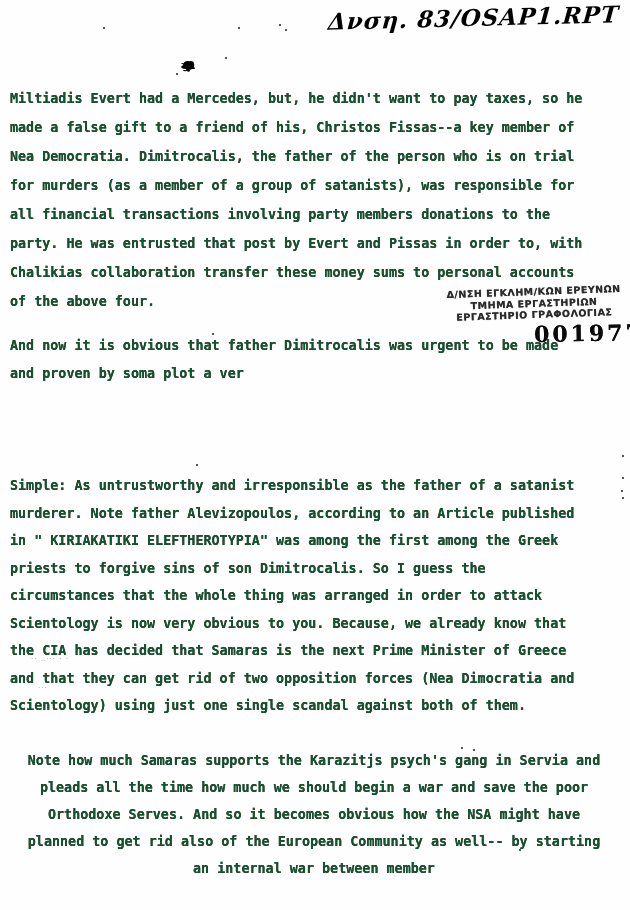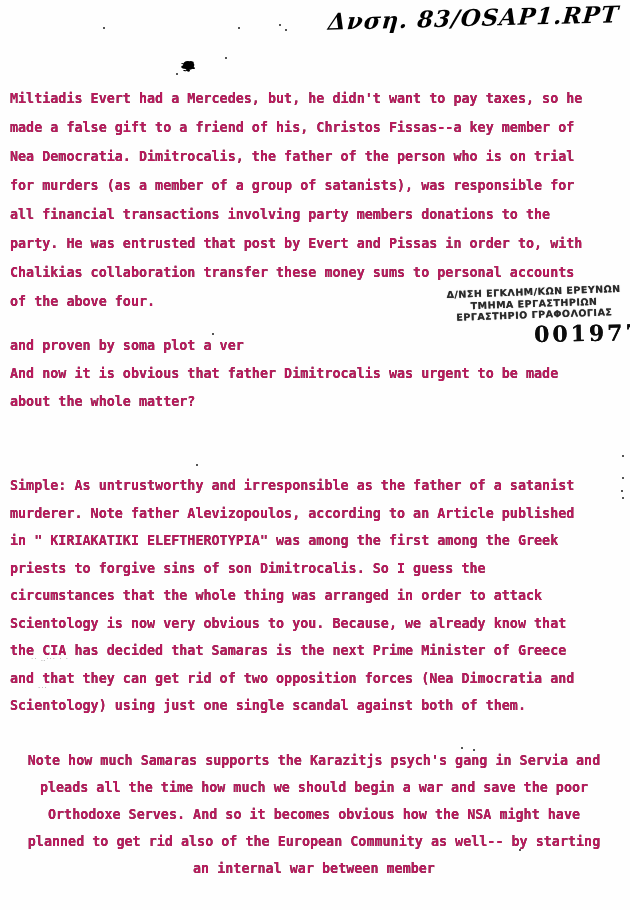--- a/index.html
+++ b/index.html
@@ -21,21 +21,21 @@
     transform:rotate(-1.5deg) skewX(-6deg);
     color:#000;
     white-space:nowrap;
   }
   
   .para{
     position:absolute;left:10px;width:608px;
     font-family:"DejaVu Sans Mono", monospace;
     font-weight:700;
     font-size:13.4px;
-    color:#be185d;
+    color:#14532d;
     text-shadow:0 0 .4px #333;
     white-space:pre;
   }
   .para .tline{height:var(--lh);line-height:var(--lh);}
   #para1{top:84px;--lh:29px;}
   #para2{top:332px;--lh:28px;}
   #para3{top:472px;--lh:27.5px;}
   #para4{top:747px;text-align:center;--lh:27px;}
   
   .stamp{
@@ -93,21 +93,21 @@
   <div class="para" id="para1"><div class="tline">Miltiadis Evert had a Mercedes, but, he didn't want to pay taxes, so he</div><div class="tline">made a false gift to a friend of his, Christos Fissas--a key member of</div><div class="tline">Nea Democratia. Dimitrocalis, the father of the person who is on trial</div><div class="tline">for murders (as a member of a group of satanists), was responsible for</div><div class="tline">all financial transactions involving party members donations to the</div><div class="tline">party. He was entrusted that post by Evert and Pissas in order to, with</div><div class="tline">Chalikias collaboration transfer these money sums to personal accounts</div><div class="tline">of the above four.</div></div>
 
   <div class="stamp">
     <div>Δ/ΝΣΗ ΕΓΚΛΗΜ/ΚΩΝ ΕΡΕΥΝΩΝ</div>
     <div>ΤΜΗΜΑ ΕΡΓΑΣΤΗΡΙΩΝ</div>
     <div>ΕΡΓΑΣΤΗΡΙΟ ΓΡΑΦΟΛΟΓΙΑΣ</div>
   </div>
 
   <div class="serial">001977</div>
 
-  <div class="para" id="para2"><div class="tline">and proven by soma plot a ver</div><div class="tline">And now it is obvious that father Dimitrocalis was urgent to be made</div><div class="tline">about the whole matter?</div></div>
+  <div class="para" id="para2"><div class="tline">And now it is obvious that father Dimitrocalis was urgent to be made</div><div class="tline">and proven by soma plot a ver</div></div>
 
   <div class="para" id="para3"><div class="tline">Simple: As untrustworthy and irresponsible as the father of a satanist</div><div class="tline">murderer. Note father Alevizopoulos, according to an Article published</div><div class="tline">in " KIRIAKATIKI ELEFTHEROTYPIA" was among the first among the Greek</div><div class="tline">priests to forgive sins of son Dimitrocalis. So I guess the</div><div class="tline">circumstances that the whole thing was arranged in order to attack</div><div class="tline">Scientology is now very obvious to you. Because, we already know that</div><div class="tline">the CIA has decided that Samaras is the next Prime Minister of Greece</div><div class="tline">and that they can get rid of two opposition forces (Nea Dimocratia and</div><div class="tline">Scientology) using just one single scandal against both of them.</div></div>
 
   <div class="para" id="para4"><div class="tline">Note how much Samaras supports the Karazitjs psych's gang in Servia and</div><div class="tline">pleads all the time how much we should begin a war and save the poor</div><div class="tline">Orthodoxe Serves. And so it becomes obvious how the NSA might have</div><div class="tline">planned to get rid also of the European Community as well-- by starting</div><div class="tline">an internal war between member</div></div>
 
   <div class="smudge" style="left:31px;top:655px;">·· ‥··· ·  ·</div>
   <div class="smudge" style="left:38px;top:684px;">···</div>
 
   <div class="speck" style="left:103px;top:27px;"></div>
   <div class="speck" style="left:238px;top:27px;"></div>

